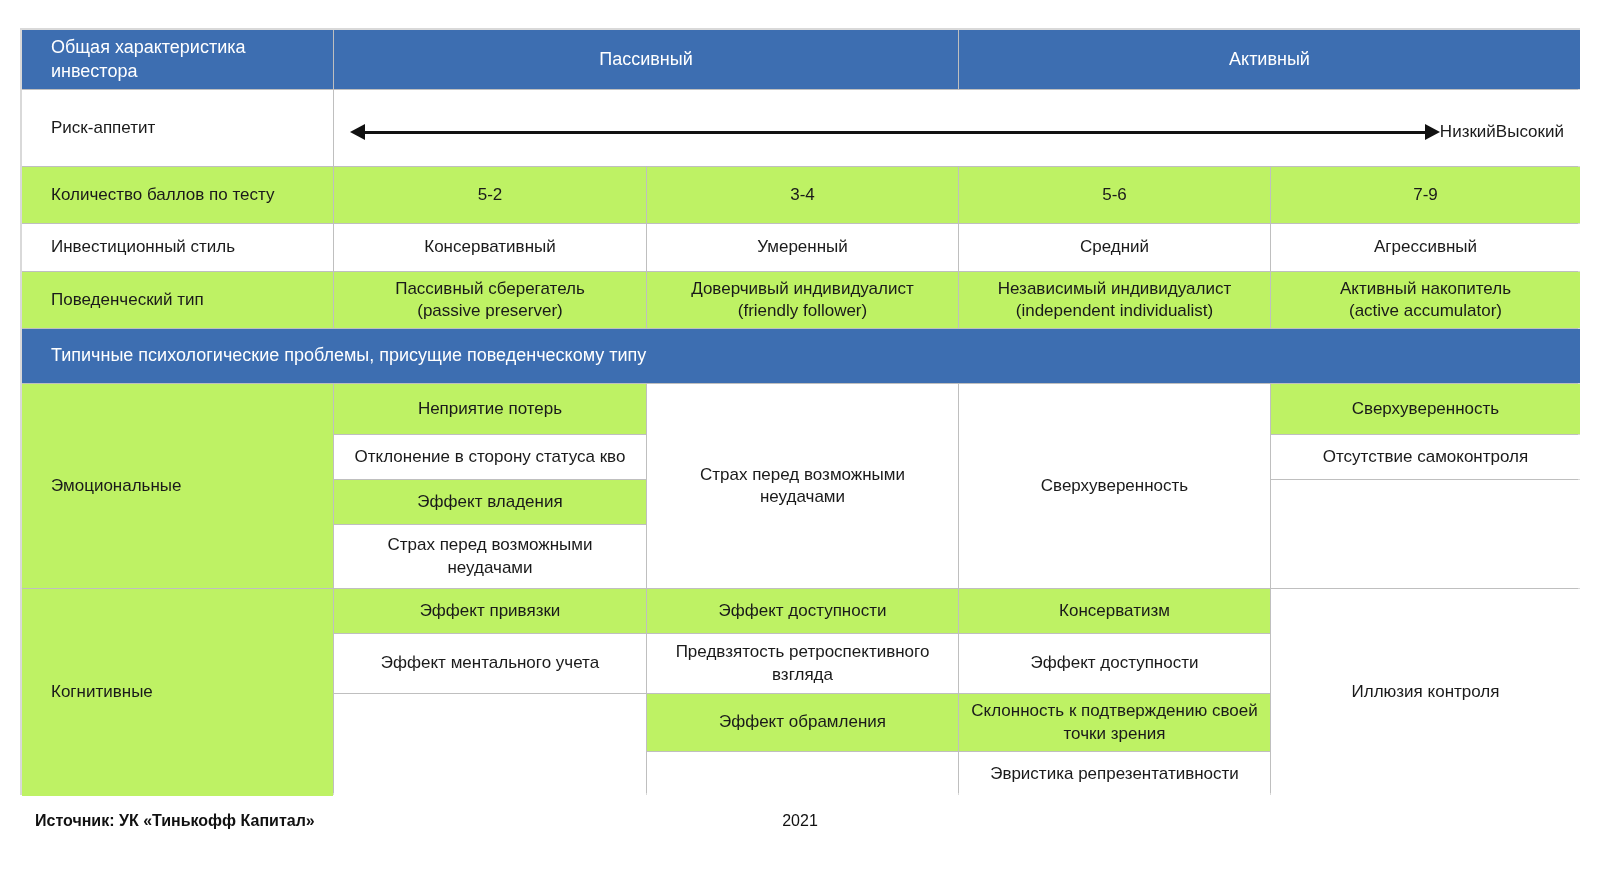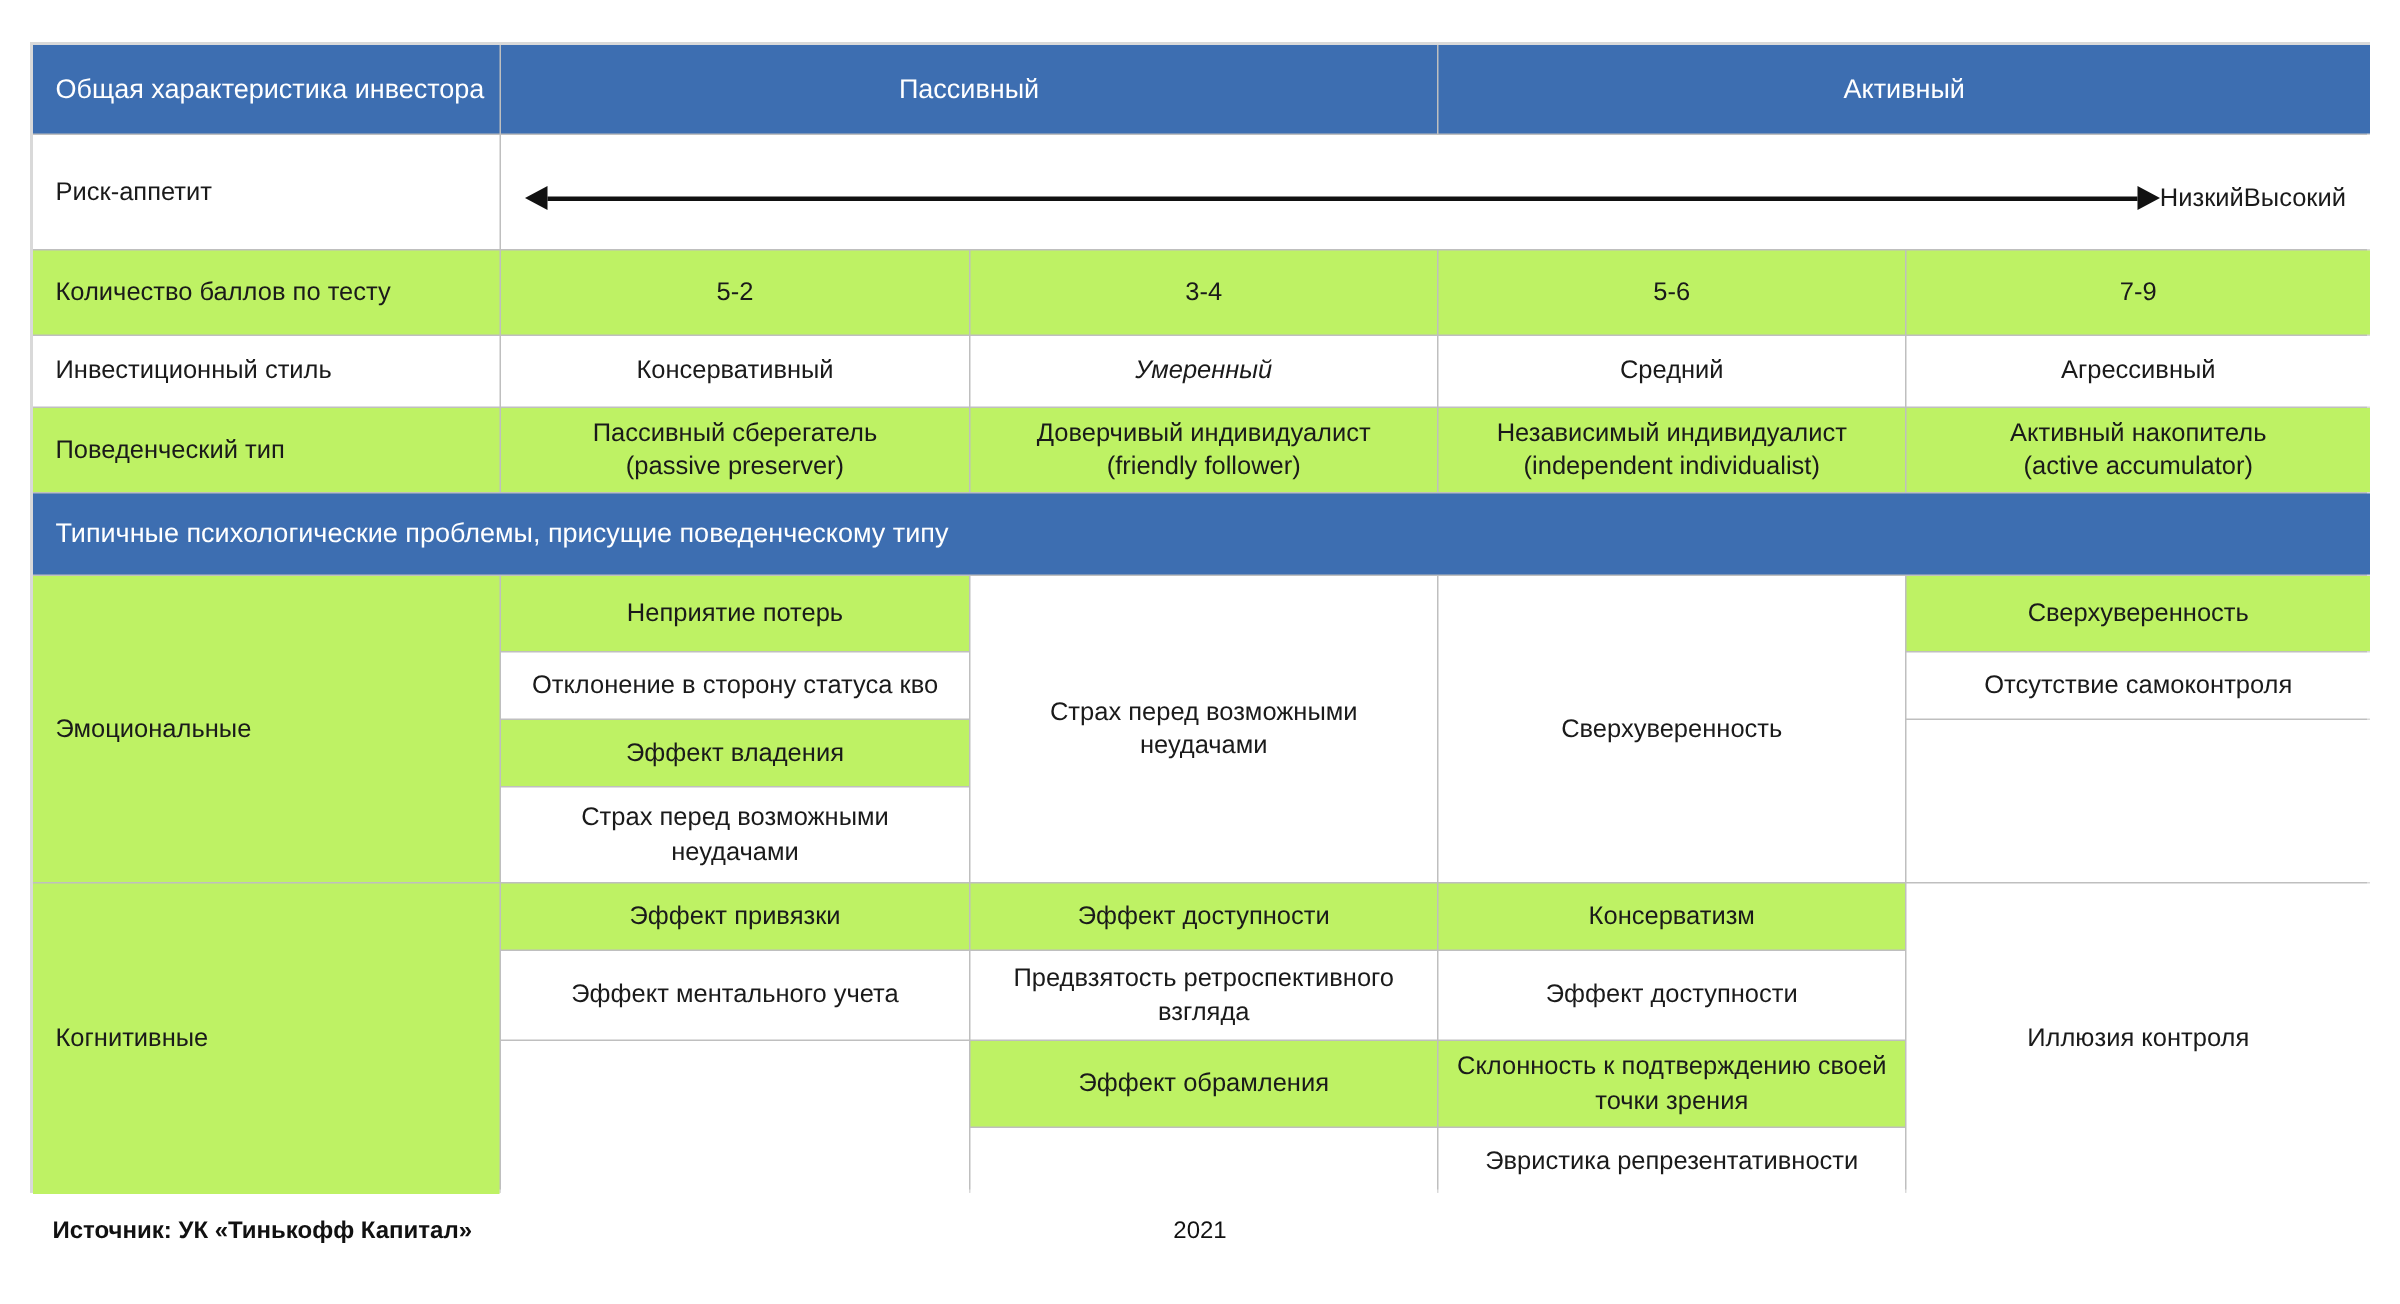--- a/index.html
+++ b/index.html
@@ -21,21 +21,21 @@
 
   .cell {
     background: #ffffff;
     display: flex; align-items: center; justify-content: center;
     text-align: center;
     font-size: 17px; line-height: 1.3;
     padding: 4px 10px;
   }
   .cell.gray  { background: #bef264; }
   .cell.blue  { background: #3d6eb1; color: #ffffff; font-size: 18px; }
-  .cell.left  { justify-content: flex-start; text-align: left; padding-left: 15px; }
+  .cell.left  { justify-content: flex-start; text-align: left; padding-left: 29px; }
   .cell.banner{ grid-column: 1 / 6; }
 
   
   .risk-cell {
     background: #ffffff;
     display: flex; flex-direction: row; justify-content: flex-start;
     padding: 18px 16px 10px 16px;
     font-size: 17px;
   }
   .arrow { display: flex; align-items: center; width: 100%; }
@@ -88,21 +88,21 @@
     </div>
 
     <div class="cell gray left" style="grid-column:1/2; grid-row:3;">Количество баллов по тесту</div>
     <div class="cell gray" style="grid-column:2/3; grid-row:3;">5-2</div>
     <div class="cell gray" style="grid-column:3/4; grid-row:3;">3-4</div>
     <div class="cell gray" style="grid-column:4/5; grid-row:3;">5-6</div>
     <div class="cell gray" style="grid-column:5/6; grid-row:3;">7-9</div>
 
     <div class="cell left" style="grid-column:1/2; grid-row:4;">Инвестиционный стиль</div>
     <div class="cell" style="grid-column:2/3; grid-row:4;">Консервативный</div>
-    <div class="cell" style="grid-column:3/4; grid-row:4;font-style:italic;">Умеренный</div>
+    <div class="cell" style="grid-column:3/4; grid-row:4;">Умеренный</div>
     <div class="cell" style="grid-column:4/5; grid-row:4;">Средний</div>
     <div class="cell" style="grid-column:5/6; grid-row:4;">Агрессивный</div>
 
     <div class="cell gray left" style="grid-column:1/2; grid-row:5;">Поведенческий тип</div>
     <div class="cell gray two-line" style="grid-column:2/3; grid-row:5;">
       <div>
           <span>Пассивный сберегатель</span>
           <span>(passive preserver)</span>
         </div>
     </div>

